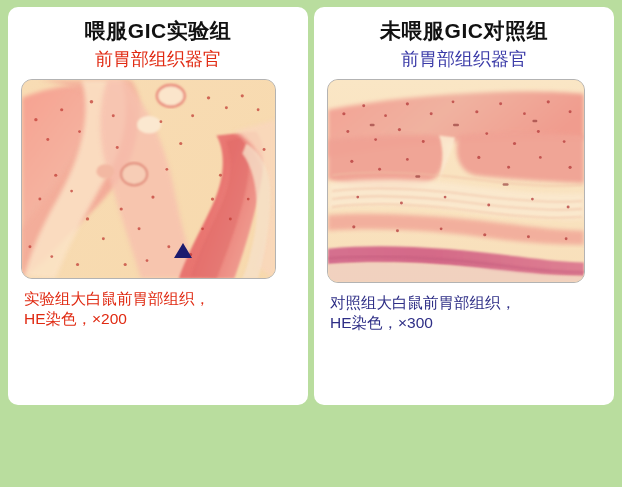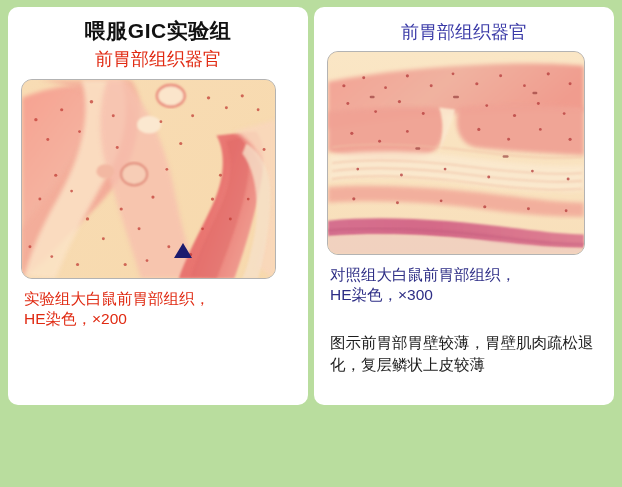--- a/index.html
+++ b/index.html
@@ -187,20 +187,21 @@
       </svg>
       <div class="marker" style="left:152px;top:163px;"></div>
     </div>
 
     <div class="caption red">实验组大白鼠前胃部组织，
 HE染色，×200</div>
   </div>
 
   <div class="panel">
     <div class="titlewrap">
+      <div class="title">未喂服GIC对照组</div>
       <div class="subtitle purple">前胃部组织器官</div>
     </div>
 
     <div class="imgbox right">
       <svg class="hist" viewBox="0 0 258 204" preserveAspectRatio="none">
         <defs>
           <linearGradient id="bgR" x1="0" y1="0" x2="0" y2="1">
             <stop offset="0" stop-color="#fae6c5"></stop>
             <stop offset="1" stop-color="#f8dfba"></stop>
           </linearGradient>
@@ -290,16 +291,15 @@
           <rect x="126" y="44" width="6" height="2.5" rx="1.2"></rect>
           <rect x="206" y="40" width="5" height="2.5" rx="1.2"></rect>
           <rect x="88" y="96" width="5" height="2.5" rx="1.2"></rect>
           <rect x="176" y="104" width="6" height="2.5" rx="1.2"></rect>
         </g>
       </svg>
     </div>
 
     <div class="caption purple">对照组大白鼠前胃部组织，
 HE染色，×300</div>
-    <div class="body right">图示前胃部胃壁较薄，胃壁肌肉疏松退化，复层鳞状上皮较薄</div>
   </div>
 
 </div>
 
 </body></html>

